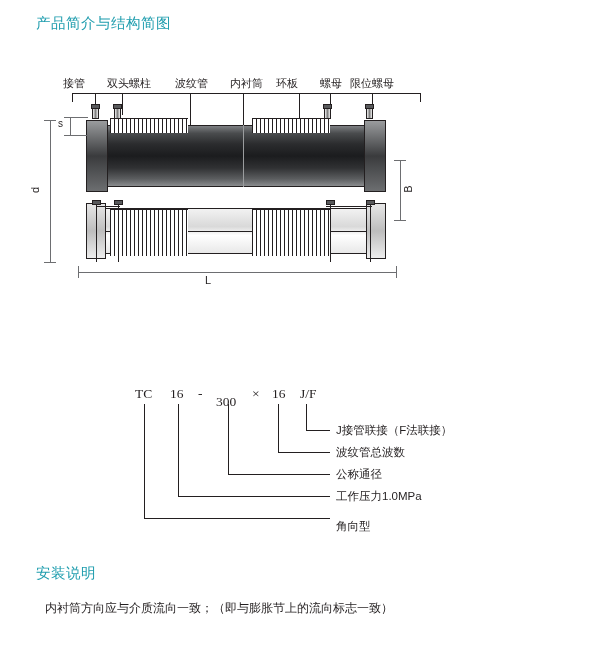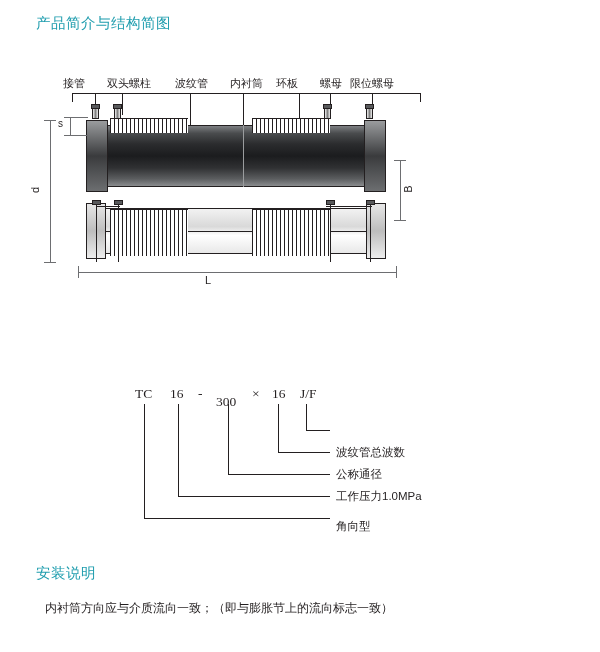--- a/index.html
+++ b/index.html
@@ -326,20 +326,21 @@
 
     <div class="lead-v" style="left:228px; top:26px; height:70px;"></div>
     <div class="lead-h" style="left:228px; top:96px; width:102px;"></div>
 
     <div class="lead-v" style="left:178px; top:26px; height:92px;"></div>
     <div class="lead-h" style="left:178px; top:118px; width:152px;"></div>
 
     <div class="lead-v" style="left:144px; top:26px; height:114px;"></div>
     <div class="lead-h" style="left:144px; top:140px; width:186px;"></div>
 
+    <div class="code-desc" style="left:336px; top:45px;">J接管联接（F法联接）</div>
     <div class="code-desc" style="left:336px; top:67px;">波纹管总波数</div>
     <div class="code-desc" style="left:336px; top:89px;">公称通径</div>
     <div class="code-desc" style="left:336px; top:111px;">工作压力1.0MPa</div>
     <div class="code-desc" style="left:336px; top:141px;text-align:right;">角向型</div>
   </div>
 
   <div class="section-title title-3">安装说明</div>
 
   <div class="note note-1">内衬筒方向应与介质流向一致；（即与膨胀节上的流向标志一致）</div>
 </div>

